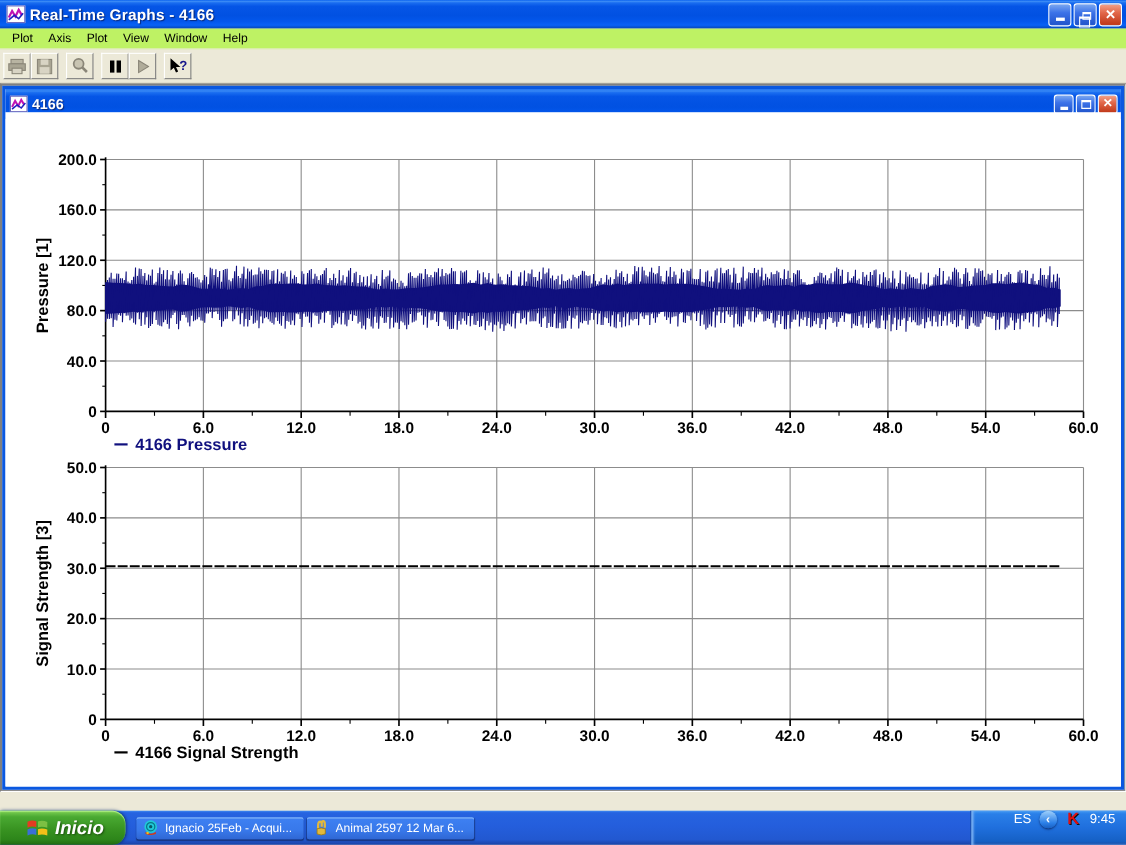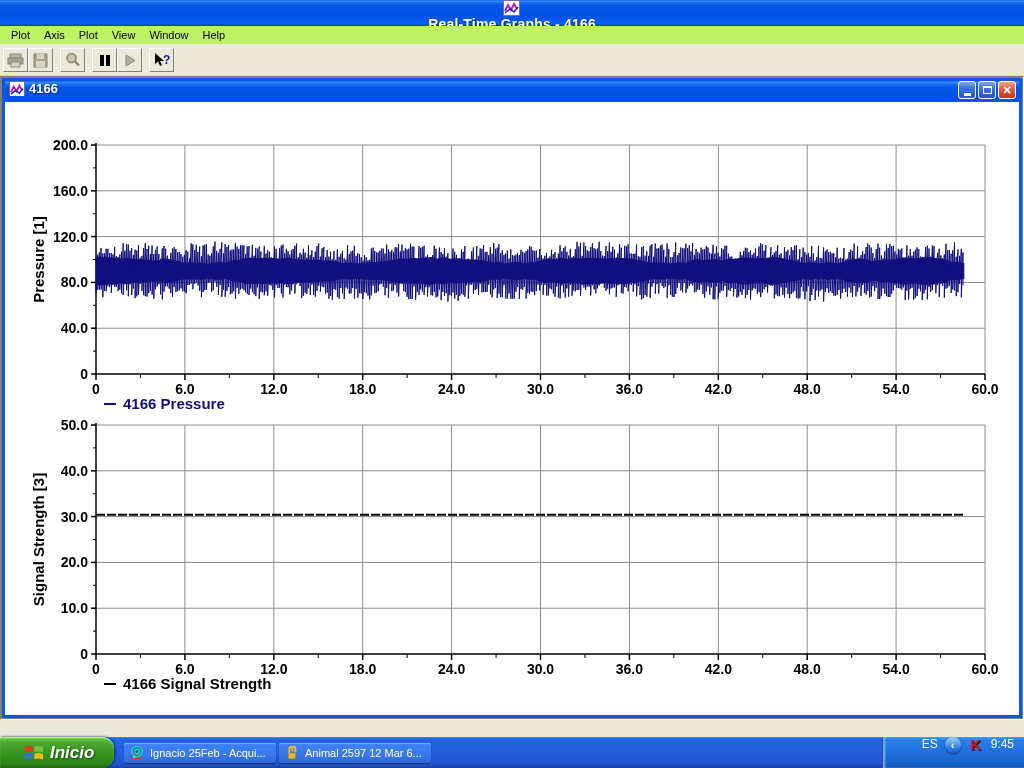--- a/index.html
+++ b/index.html
@@ -2,21 +2,21 @@
 <html><head>
 <meta charset="utf-8">
 <style>
   * { margin:0; padding:0; box-sizing:border-box; }
   html,body { width:1024px; height:768px; overflow:hidden; font-family:"Liberation Sans", sans-serif; background:#ECE9D8; }
   #screen { position:absolute; left:0; top:0; width:1024px; height:768px; }
 
   
   .title-bar { position:absolute; left:0; top:0; width:1024px; height:26px;
     background:linear-gradient(to bottom,#0b63f0 0%,#3a8af5 5%,#1a6df0 10%,#0555e6 22%,#0151e2 55%,#0357ec 75%,#0862f5 88%,#0345b5 100%);
-    display:flex; align-items:center; padding:0 4px;flex-direction:column; }
+    display:flex; align-items:center; padding:0 4px; }
   .title-bar .app-icon { width:17px; height:16px; margin:0 4px 0 2px; background:#fff; border:1px solid #6a6ac0; position:relative; flex:none; }
   .title-text { color:#fff; font-weight:bold; font-size:14px; text-shadow:1px 1px 1px #0a2a7a; letter-spacing:.2px; flex:1; }
   .win-btns { display:flex; gap:2px; }
   .wbtn { width:21px; height:21px; border-radius:3px; border:1px solid #fff;
     background:linear-gradient(to bottom,#7aa7f0 0%,#3c72e8 40%,#2458cf 90%); color:#fff;
     font-size:11px; font-weight:bold; display:flex; align-items:center; justify-content:center; position:relative; }
   .wbtn.close { background:linear-gradient(to bottom,#f3a188 0%,#e2674a 40%,#c33d1e 90%); }
   .glyph-min { width:8px; height:3px; background:#fff; margin-top:9px; }
   .glyph-restore { width:8px; height:7px; border:1px solid #fff; border-top:2px solid #fff; position:relative; margin-left:2px; margin-top:2px; }
   .glyph-restore:before { content:""; position:absolute; left:-4px; top:2px; width:8px; height:7px; border:1px solid #fff; border-top:2px solid #fff; background:transparent; }
@@ -31,21 +31,21 @@
   .toolbar { position:absolute; left:0; top:45px; width:1024px; height:31px; background:#ECE9D8; display:flex; align-items:center; padding-left:3px; border-bottom:1px solid #d8d4c0; }
   .tbtn { width:25px; height:24px; background:#ECE9D8; border:1px solid; border-color:#fff #808080 #808080 #fff; display:flex; align-items:center; justify-content:center; margin-right:0; }
   .tgap { width:7px; height:24px; }
   .tbtn svg { display:block; }
 
   
   .mdi { position:absolute; left:0; top:76px; width:1024px; height:644px; background:#808080; border:1px solid; border-color:#808080 #fff #fff #808080; }
   .child-window { position:absolute; left:1px; top:1px; right:1px; bottom:1px; border:3px solid #0a58e0; background:#fff; }
   .child-title { position:absolute; left:0; top:0; right:0; height:27px;
     background:linear-gradient(to bottom,#0b63f0 0%,#3a8af5 6%,#1a6df0 12%,#0555e6 25%,#0151e2 60%,#0357ec 80%,#0862f5 92%,#0345b5 100%);
-    display:flex; padding:0 3px; }
+    display:flex; align-items:center; padding:0 3px; }
   .child-title .app-icon { width:16px; height:15px; margin:0 4px 0 1px; background:#fff; border:1px solid #6a6ac0; flex:none; }
   .child-title-text { color:#fff; font-weight:bold; font-size:13px; text-shadow:1px 1px 1px #0a2a7a; flex:1; }
   .wbtn.small { width:18px; height:18px; }
   .child-content { position:absolute; left:0; top:21px; right:0; bottom:0; background:#fff; }
 
   
   #charts { position:absolute; left:0; top:0; width:1024px; height:768px; pointer-events:none; }
 
   
   .status-bar { position:absolute; left:0; top:720px; width:1024px; height:17px; background:#ECE9D8; border-top:1px solid #fff; font-size:11px; color:#000; padding:2px 0 0 4px; }

